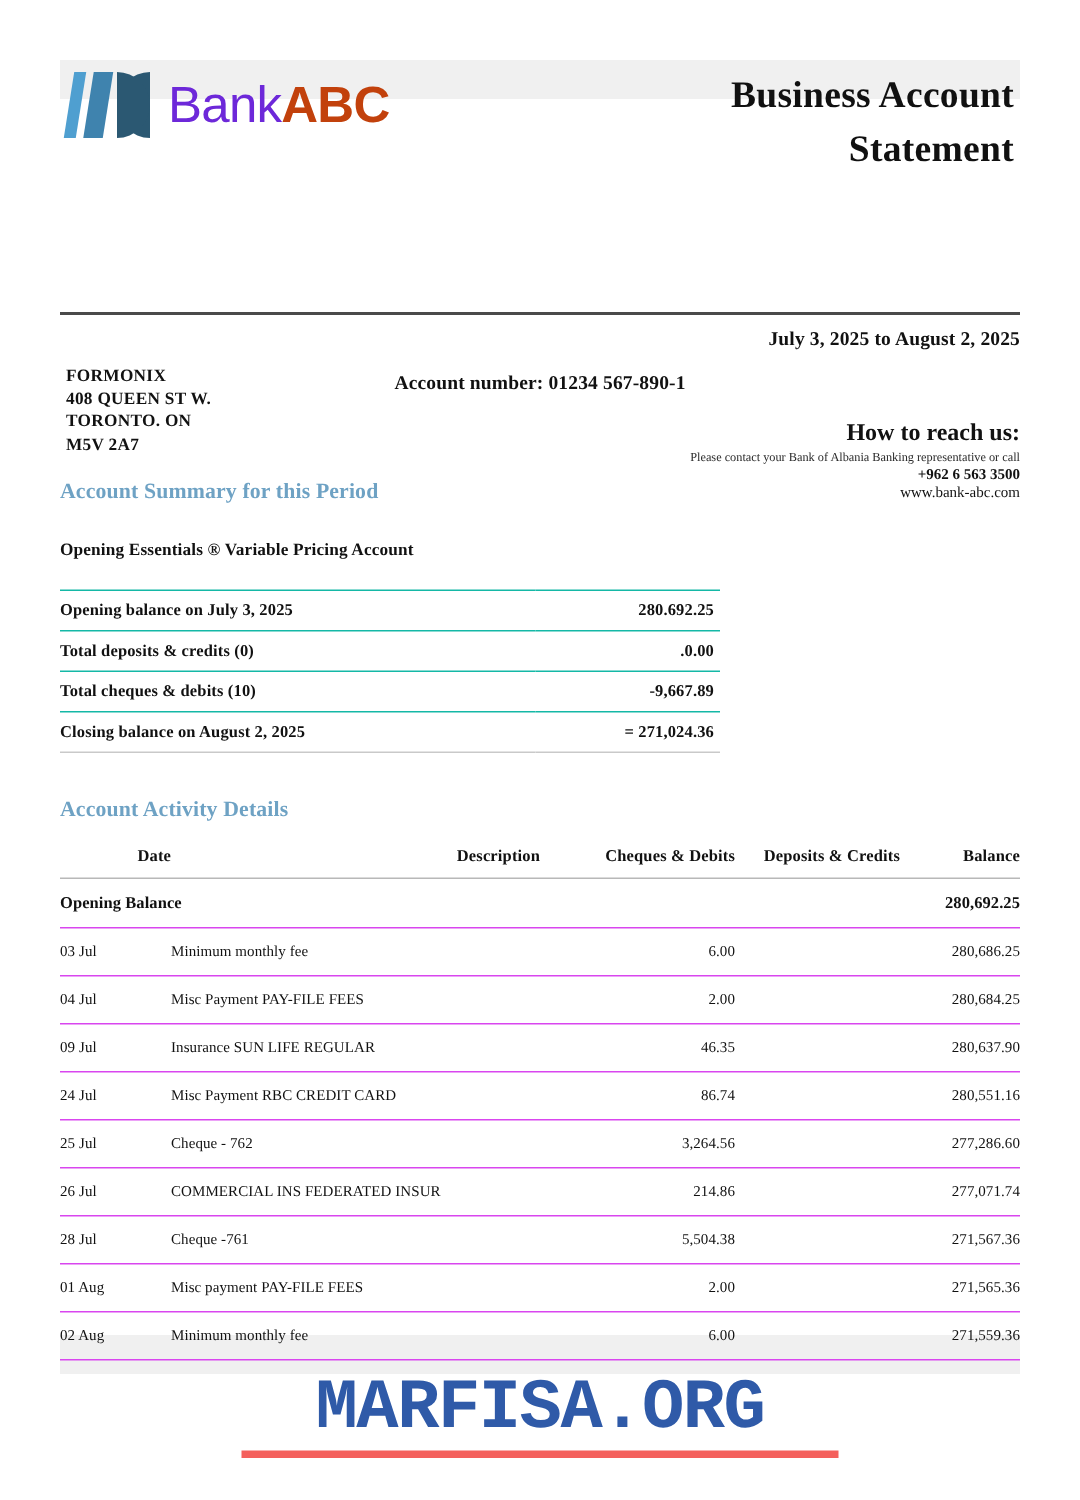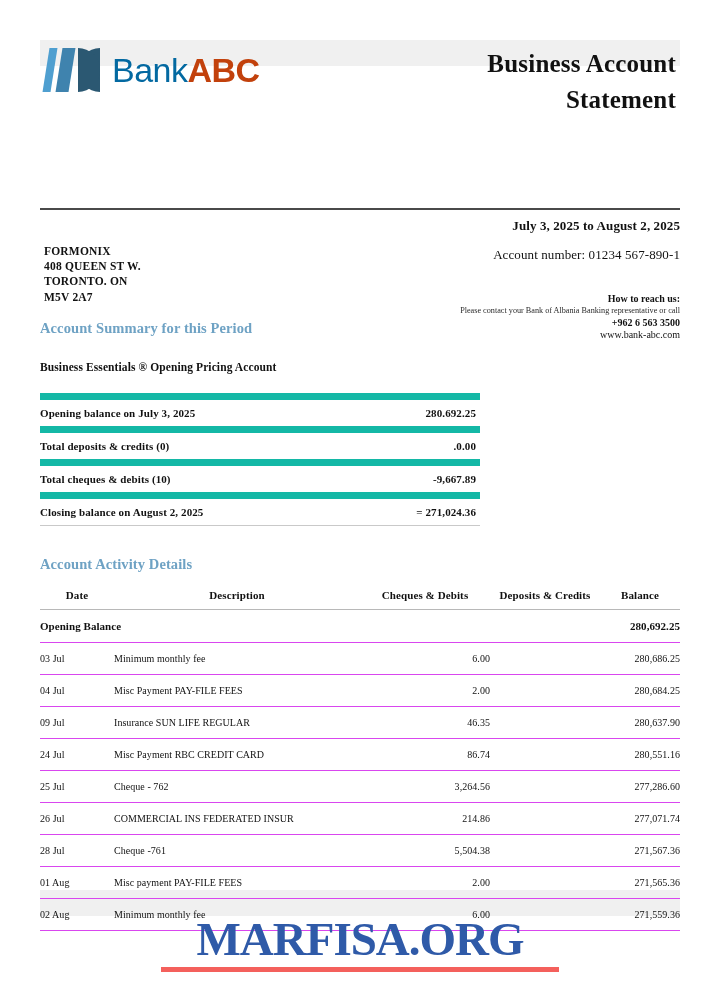--- a/index.html
+++ b/index.html
@@ -83,21 +83,21 @@
     width: 22px; height: 44px;
     background: #2b5872;
     border-radius: 0 22px 22px 0;
   }
   .wordmark {
     font-family: "Liberation Sans", sans-serif;
     font-size: 34px;
     letter-spacing: -0.5px;
     line-height: 1;
   }
-  .wm-light { color: #0369a1; font-weight: 400; }
+  .wm-light { color: #6d28d9; font-weight: 400; }
   .wm-bold  { color: #c2410c; font-weight: 700; }
 
   .doc-title {
     position: absolute;
     right: 4px;
     top: 46px;
     width: 330px;
     text-align: right;
     font-size: 25px;
     font-weight: 700;
@@ -127,29 +127,30 @@
   .meta-right {
     text-align: right;
     font-size: 12.5px;
   }
   .period {
     font-weight: 700;
     font-size: 13px;
     letter-spacing: 0.1px;
   }
   .acct-no {
-    font-weight: 400;
+    font-weight: 700;
     font-size: 13px;
     margin-top: 13px;
     letter-spacing: 0.1px;
+    text-align: center;
   }
   .reach-title {
     font-weight: 700;
-    font-size: 10px;
-    margin-top: 30px;
+    font-size: 16px;
+    margin-top: 17px;
   }
   .reach-line {
     font-size: 8.2px;
     margin-top: 2px;
     color: #2a2a2a;
   }
   .reach-phone {
     font-weight: 700;
     font-size: 10px;
     margin-top: 2px;
@@ -175,21 +176,21 @@
     margin-top: 24px;
     letter-spacing: 0.1px;
   }
 
   
   .summary {
     width: 440px;
     margin-top: 20px;
     border-collapse: collapse;
   }
-  .summary tr { border-top: 7px solid #14b8a6; }
+  .summary tr { border-top: 1px solid #14b8a6; }
   .summary tr:last-child { border-bottom: 1px solid #c9c9c9; }
   .summary td {
     font-size: 11px;
     font-weight: 700;
     padding: 7px 0 7px 0;
     letter-spacing: 0.1px;
   }
   .summary td.amt {
     text-align: right;
     padding-right: 4px;
@@ -198,21 +199,21 @@
   
   .activity {
     width: 640px;
     margin-top: 16px;
     border-collapse: collapse;
     table-layout: fixed;
   }
   .activity th {
     font-size: 11px;
     font-weight: 700;
-    text-align: center;
+    text-align: right;
     padding: 0 0 8px 0;
     letter-spacing: 0.1px;
   }
   .activity thead tr { border-bottom: 1px solid #b8b8b8; }
   .activity td {
     font-size: 10px;
     padding: 10px 0;
     letter-spacing: 0.05px;
   }
   .activity tbody tr { border-bottom: 1px solid #d946ef; }
@@ -229,21 +230,21 @@
 
   
   .watermark {
     position: absolute;
     left: 0;
     top: 916px;
     width: 720px;
     text-align: center;
   }
   .wm-text {
-    font-family: Liberation Serif, serif;
+    font-family: Liberation Mono, monospace;
     font-size: 47px;
     font-weight: 600;
     letter-spacing: -1px;
     color: #2f5aa8;
     line-height: 1;
     display: inline-block;
   }
   .wm-org { color: #2f5aa8; font-weight: 700; }
   .wm-underline {
     margin: 4px auto 0 auto;
@@ -294,21 +295,21 @@
         <div class="period">July 3, 2025 to August 2, 2025</div>
         <div class="acct-no">Account number: 01234 567-890-1</div>
         <div class="reach-title">How to reach us:</div>
         <div class="reach-line">Please contact your Bank of Albania Banking representative or call</div>
         <div class="reach-phone">+962 6 563 3500</div>
         <div class="reach-web">www.bank-abc.com</div>
       </div>
     </div>
 
     <div class="section-head sec-summary">Account Summary for this Period</div>
-    <div class="acct-type">Business Essentials ® Opening Pricing Account</div>
+    <div class="acct-type">Opening Essentials ® Variable Pricing Account</div>
 
     <table class="summary">
       <tbody>
         <tr>
           <td>Opening balance on July 3, 2025</td>
           <td class="amt">280.692.25</td>
         </tr>
         <tr>
           <td>Total deposits &amp; credits (0)</td>
           <td class="amt">.0.00</td>

